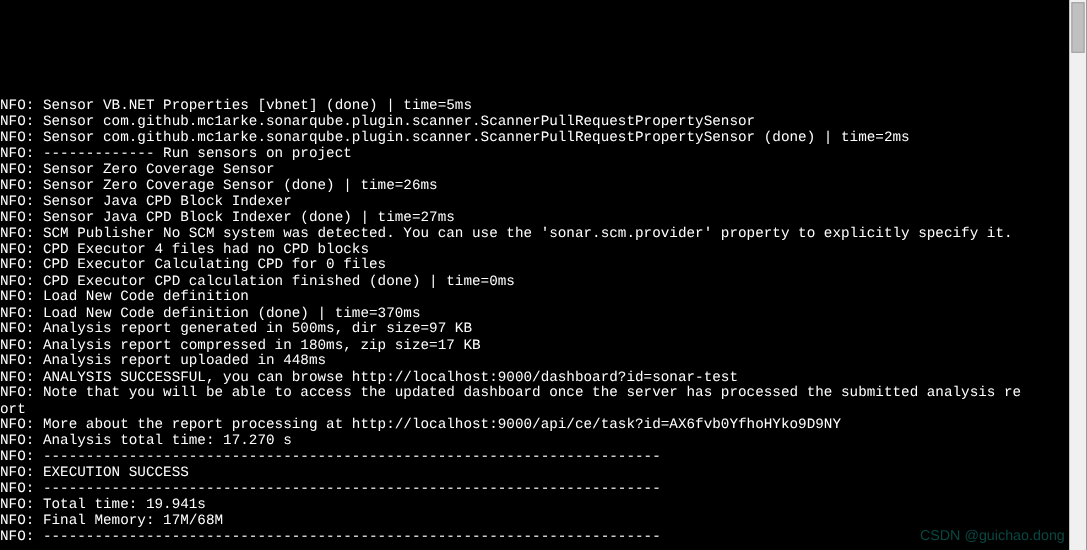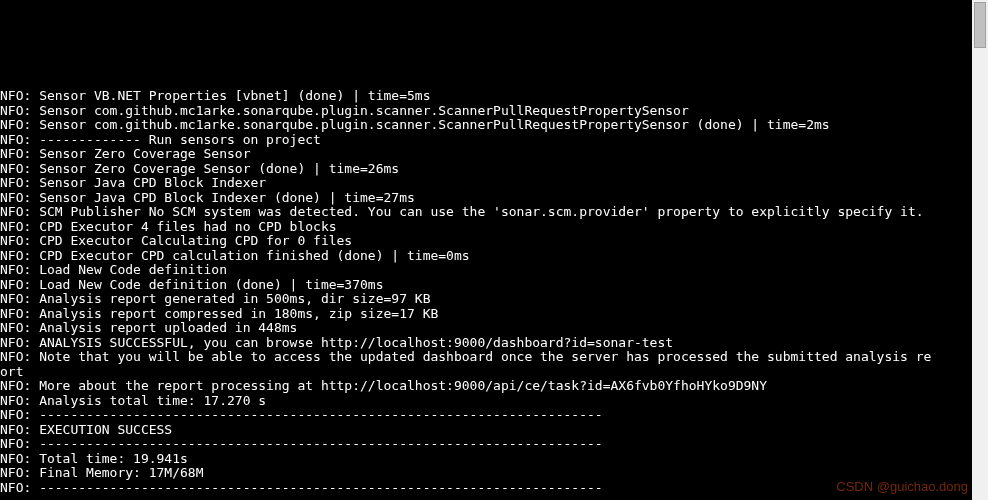--- a/index.html
+++ b/index.html
@@ -31,26 +31,26 @@
     }
     .scrollbar-thumb {
       position: absolute;
       right: 2px;
       top: 2px;
       width: 12px;
       height: 46px;
       background: #c0c0c0;
       border: 1px solid #a0a0a0;
     }
-    .line { display: block; }
+    .line { display: block; font-family: Liberation Mono, monospace; }
     .watermark {
       position: absolute;
       right: 20px;
       bottom: 6px;
-      color: #c2410c;
+      color: #0f766e;
       opacity: 0.6;
       font-size: 13px;
       font-family: sans-serif;
     }
   </style>
 </head>
 <body>
 
 
 

